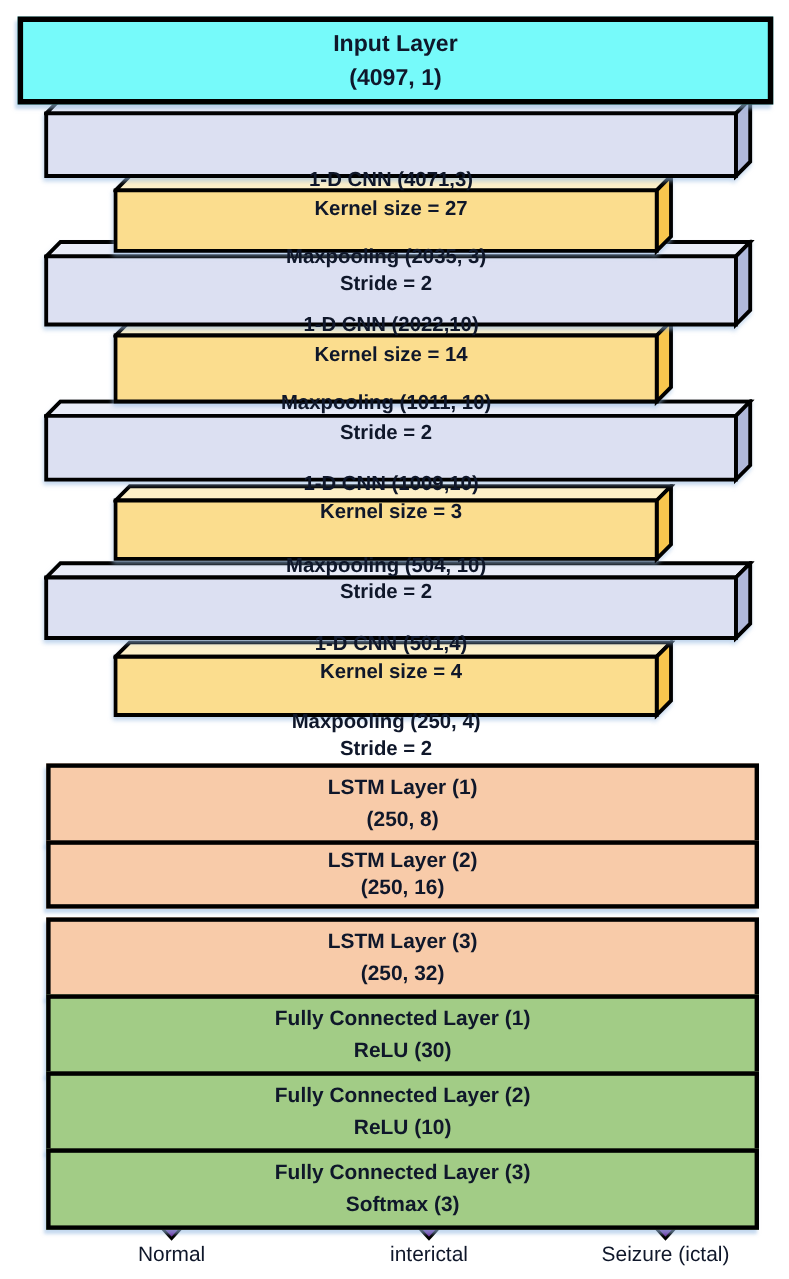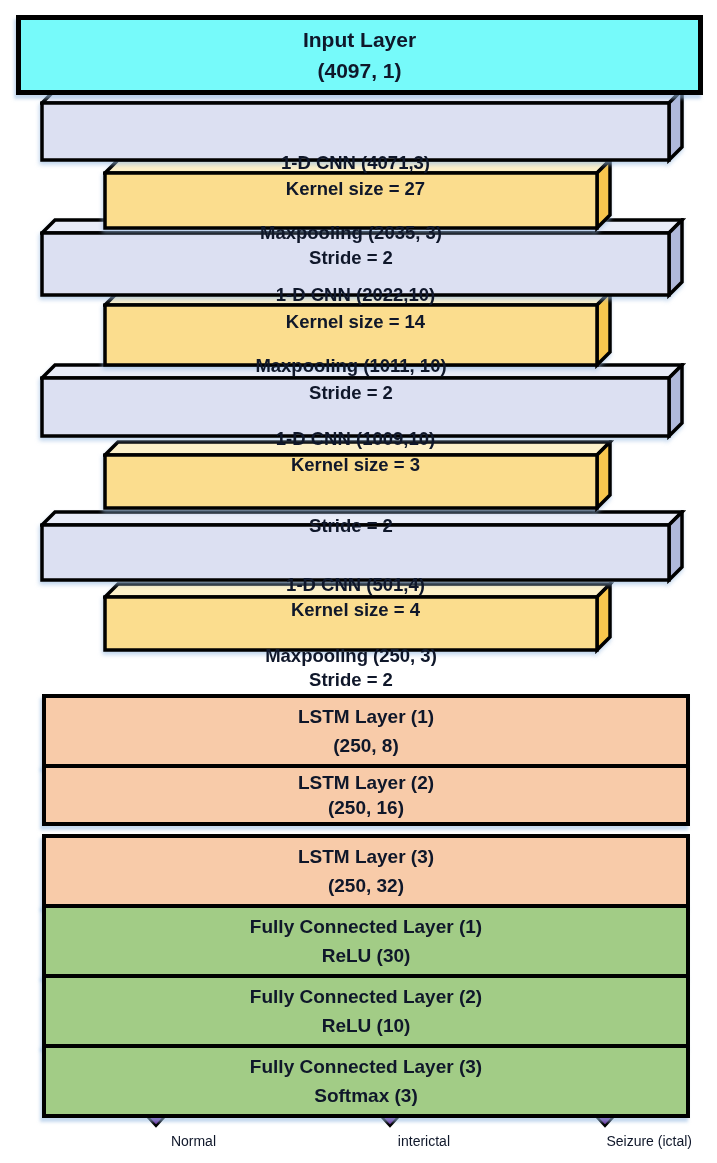--- a/index.html
+++ b/index.html
@@ -20,21 +20,21 @@
   
   .box3d{position:absolute;}
   .box3d svg{position:absolute;left:0;top:0;filter:drop-shadow(-1px 3px 2px rgba(150,185,225,.6));}
   .box3d .txt{
     position:absolute;left:2px;top:15px;width:var(--w);height:var(--h);
     display:flex;flex-direction:column;justify-content:space-evenly;align-items:center;
     text-align:center;font-weight:bold;font-size:18.5px;margin-top:45px;
   }
   
   .arrows{position:absolute;left:0;top:1060px;z-index:5;}
-  .out-label{position:absolute;top:1130px;height:22px;font-size:14px;text-align:right;line-height:22px;}
+  .out-label{position:absolute;top:1130px;height:22px;font-size:19px;text-align:center;line-height:22px;}
 </style>
 </head>
 <body>
 
 <div class="stage">
 
   <div class="flat-box input-box" style="left: 16px; top: 15px; width: 687px; height: 80px; z-index: 40; background-color: rgb(118, 250, 250);">
     <div class="ln">Input Layer</div>
     <div class="ln">(4097, 1)</div>
   </div>
@@ -99,20 +99,21 @@
     </div>
   </div>
 
   <div class="box3d" style="left:103px;top:440px;--w:492px;--h:53px;z-index:34;">
     <svg width="511" height="72" viewBox="0 0 511 72">
         <polygon points="2,15 15,2 507,2 494,15" fill="#FDF0C8" stroke="#000000" stroke-width="3.5"></polygon>
         <polygon points="494,15 507,2 507,55 494,68" fill="#F8C64E" stroke="#000000" stroke-width="3.5"></polygon>
         <polygon points="2,15 494,15 494,68 2,68" fill="#FBDD8E" stroke="#000000" stroke-width="3.5"></polygon>
       </svg>
     <div class="txt">
+      <div class="ln">Maxpooling (504, 10)</div>
       <div class="ln">Stride = 2</div>
     </div>
   </div>
 
   <div class="box3d" style="left:40px;top:510px;--w:627px;--h:55px;z-index:33;">
     <svg width="646" height="74" viewBox="0 0 646 74">
         <polygon points="2,15 15,2 642,2 629,15" fill="#E9ECF8" stroke="#000000" stroke-width="3.5"></polygon>
         <polygon points="629,15 642,2 642,57 629,70" fill="#B0B9DB" stroke="#000000" stroke-width="3.5"></polygon>
         <polygon points="2,15 629,15 629,70 2,70" fill="#DCE0F2" stroke="#000000" stroke-width="3.5"></polygon>
       </svg>
@@ -122,21 +123,21 @@
     </div>
   </div>
 
   <div class="box3d" style="left:103px;top:582px;--w:492px;--h:53px;z-index:32;">
     <svg width="511" height="72" viewBox="0 0 511 72">
         <polygon points="2,15 15,2 507,2 494,15" fill="#FDF0C8" stroke="#000000" stroke-width="3.5"></polygon>
         <polygon points="494,15 507,2 507,55 494,68" fill="#F8C64E" stroke="#000000" stroke-width="3.5"></polygon>
         <polygon points="2,15 494,15 494,68 2,68" fill="#FBDD8E" stroke="#000000" stroke-width="3.5"></polygon>
       </svg>
     <div class="txt">
-      <div class="ln">Maxpooling (250, 3)</div>
+      <div class="ln">Maxpooling (250, 4)</div>
       <div class="ln">Stride = 2</div>
     </div>
   </div>
 
   <div class="flat-box row-box" style="left: 42px; top: 653px; width: 648px; height: 74px; z-index: 10; background-color: rgb(248, 203, 169);">
     <div class="ln">LSTM Layer (1)</div>
     <div class="ln">(250, 8)</div>
   </div>
   <div class="flat-box row-box" style="left: 42px; top: 723px; width: 648px; height: 62px; z-index: 10; background-color: rgb(248, 203, 169);">
     <div class="ln">LSTM Layer (2)</div>

